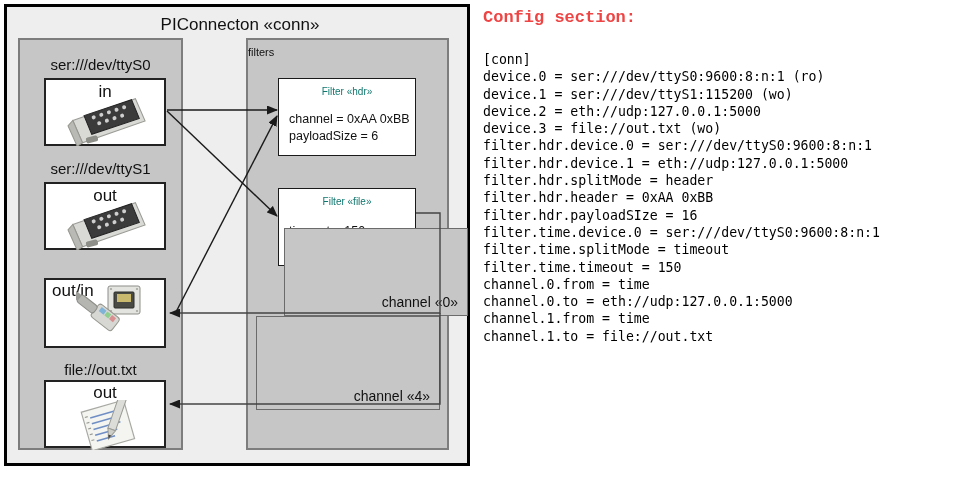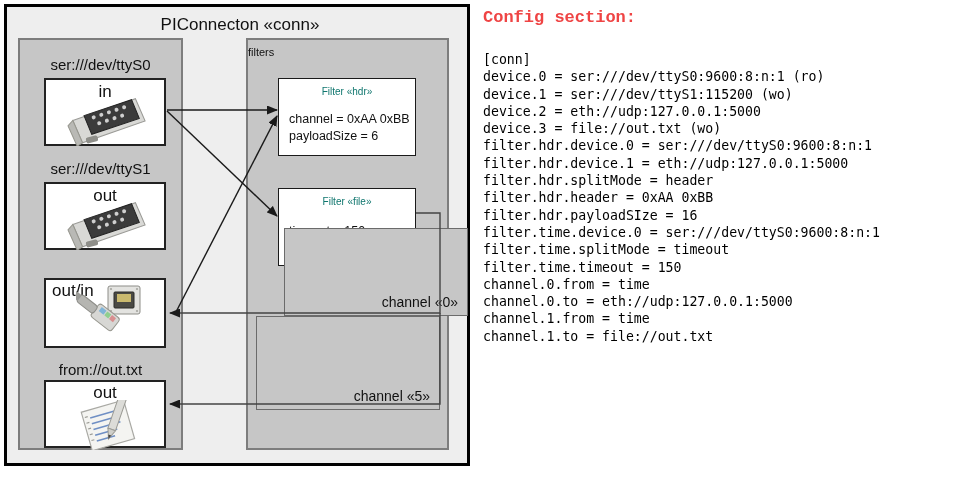--- a/index.html
+++ b/index.html
@@ -136,21 +136,21 @@
         <rect x="16" y="26" width="26" height="16" rx="3" fill="#d7d7d4" stroke="#97978f" stroke-width="1"></rect>
         <rect x="20" y="28" width="6" height="5" fill="#7fb4d8"></rect>
         <rect x="27" y="28" width="5" height="5" fill="#8fcf8f"></rect>
         <rect x="33" y="28" width="5" height="5" fill="#d88f8f"></rect>
         <rect x="-4" y="30" width="21" height="9" rx="3" fill="#b5b5b1" stroke="#8d8d88" stroke-width="1"></rect>
         <rect x="-14" y="31" width="11" height="7" rx="2" fill="#9c9c98"></rect>
       </g>
     </svg>
   </div>
 
-  <div class="dev-label" style="left:18px;top:361px;width:165px;">from://out.txt</div>
+  <div class="dev-label" style="left:18px;top:361px;width:165px;">file://out.txt</div>
   <div class="dev-box" style="left:44px;top:380px;width:122px;height:68px;">
     <div class="dev-io" style="left:0;top:1px;width:100%;text-align:center;">out</div>
     <svg class="icon" style="left:28px;top:18px;" width="78" height="50" viewBox="0 0 78 50">
       <g transform="rotate(-16 39 25)">
         <rect x="12" y="4" width="44" height="40" fill="#f4f4f1" stroke="#a9a9a4" stroke-width="1.2"></rect>
         <g stroke="#6f8fc4" stroke-width="1.6">
           <line x1="19" y1="12" x2="47" y2="12"></line>
             <line x1="19" y1="18" x2="47" y2="18"></line>
           <line x1="19" y1="24" x2="47" y2="24"></line>
             <line x1="19" y1="30" x2="42" y2="30"></line>
@@ -189,21 +189,21 @@
     <div class="filter-props" style="top:34px;">
       <div>timeout = 150 ms</div>
     </div>
   </div>
 
   <div class="channel-box" style="left:256px;top:228px;width:184px;height:88px;margin-left:28px;">
     <div class="channel-label">channel «0»</div>
   </div>
 
   <div class="channel-box" style="left:256px;top:316px;width:184px;height:94px;">
-    <div class="channel-label">channel «5»</div>
+    <div class="channel-label">channel «4»</div>
   </div>
 
   <svg class="overlay">
     <defs>
       <marker id="ah" markerWidth="11" markerHeight="9" refX="10" refY="4.5" orient="auto" markerUnits="userSpaceOnUse">
         <path d="M0,0 L11,4.5 L0,9 z" fill="#1a1a1a"></path>
       </marker>
     </defs>
 
     <line x1="167" y1="110" x2="277" y2="110" stroke="#1a1a1a" stroke-width="1.4" marker-end="url(#ah)"></line>

